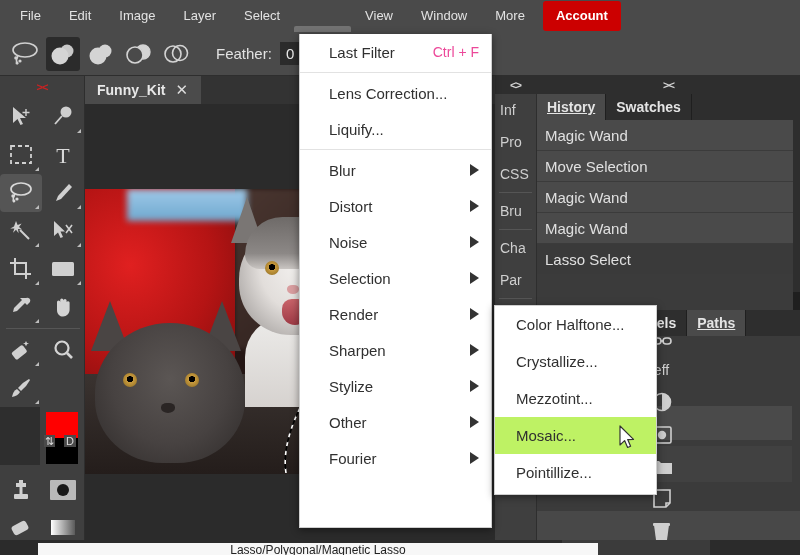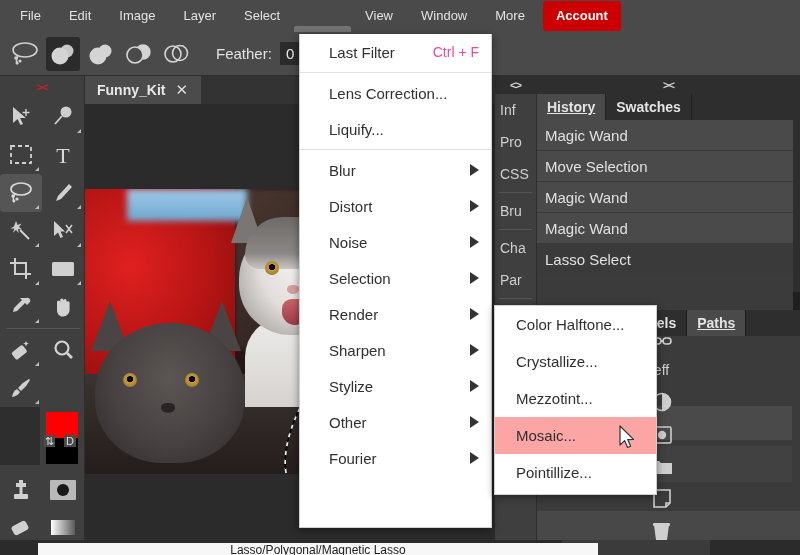--- a/index.html
+++ b/index.html
@@ -262,21 +262,21 @@
   .menu-item {
     height: 36px; display:flex; align-items:center; padding: 0 12px 0 29px;
     font-size: 15px; color: #303030; position: relative; white-space: nowrap;
   }
   .menu-item .accel { margin-left:auto; color:#ec4899; font-size:14px; }
   .menu-item .arrow {
     margin-left:auto; width:0;height:0;
     border-top:6px solid transparent;border-bottom:6px solid transparent;border-left:9px solid #333;
   }
   .menu-sep { height:1px; background:#e2e2e2; margin: 2px 0; }
-  .menu-item.hl { background:#fca5a5; }
+  .menu-item.hl { background:#bef264; }
 
   #pixelatemenu { left: 494px; top: 305px; width: 163px; height: 190px; border-top:1px solid #cfcfcf; }
   #pixelatemenu .menu-item { height: 37px; padding-left: 21px; }
 
   .cursor-arrow { position:absolute; left: 619px; top: 425px; }
 </style>
 </head>
 <body>
 
 <div id="app">

